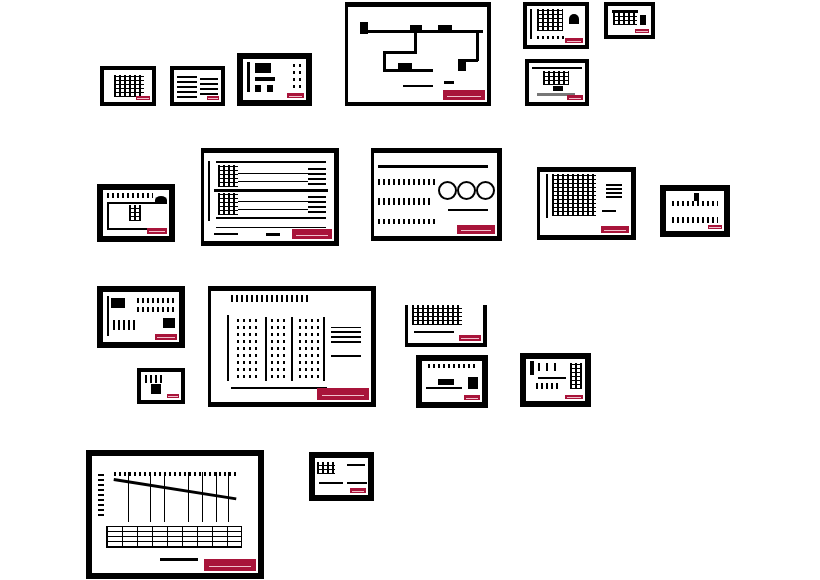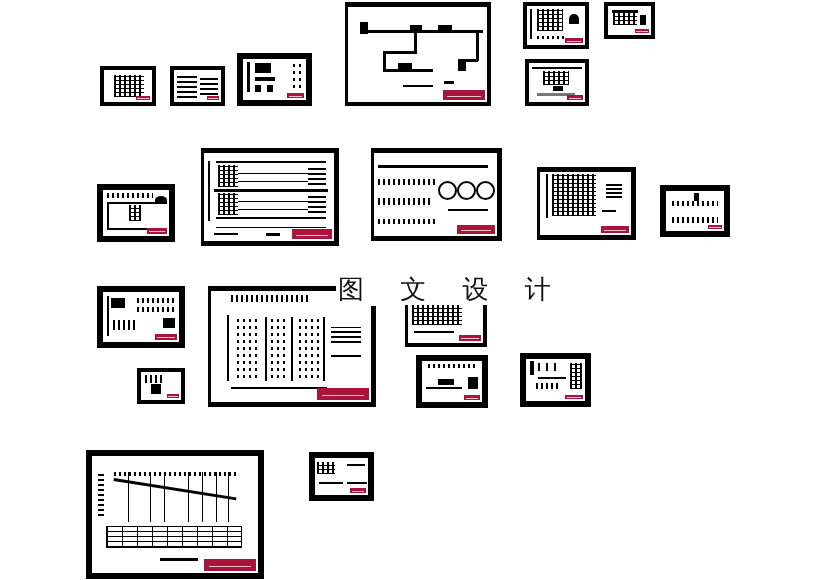--- a/index.html
+++ b/index.html
@@ -207,21 +207,20 @@
       <div class="ln" style="left:54px;top:26px;width:2px;height:64px;"></div>
       <div class="ln" style="left:80px;top:26px;width:2px;height:64px;"></div>
       <div class="ln" style="left:112px;top:26px;width:2px;height:64px;"></div>
       <div class="ln" style="left:20px;top:96px;width:96px;height:2px;"></div>
       <div class="blk" style="left:120px;top:36px;width:30px;height:16px;background:repeating-linear-gradient(0deg,#000 0 2px,#fff 2px 5px);"></div>
       <div class="ln" style="left:120px;top:64px;width:30px;height:2px;"></div>
       <div class="tb" style="width:52px;height:12px;"></div>
     </div>
   </div>
 
-  <div class="watermark">图 文 设 计</div>
 
   <div class="sheet" style="left:403px;top:305px;width:84px;height:42px;">
     <div class="leftbar"></div>
     <div class="paper" style="left:5px;top:0;right:4px;bottom:4px;">
       <div class="grid" style="left:4px;top:0;width:50px;height:20px;"></div>
       <div class="ln" style="left:6px;top:26px;width:40px;height:2px;"></div>
       <div class="tb" style="width:22px;height:6px;"></div>
     </div>
   </div>
 

